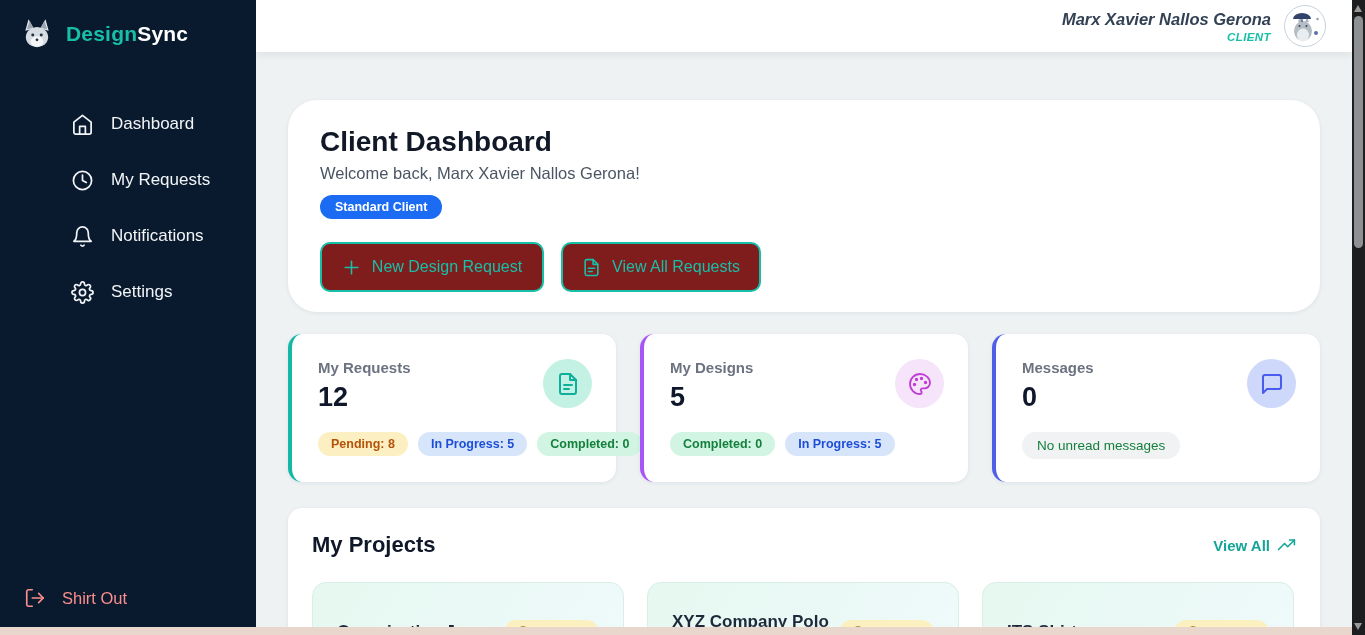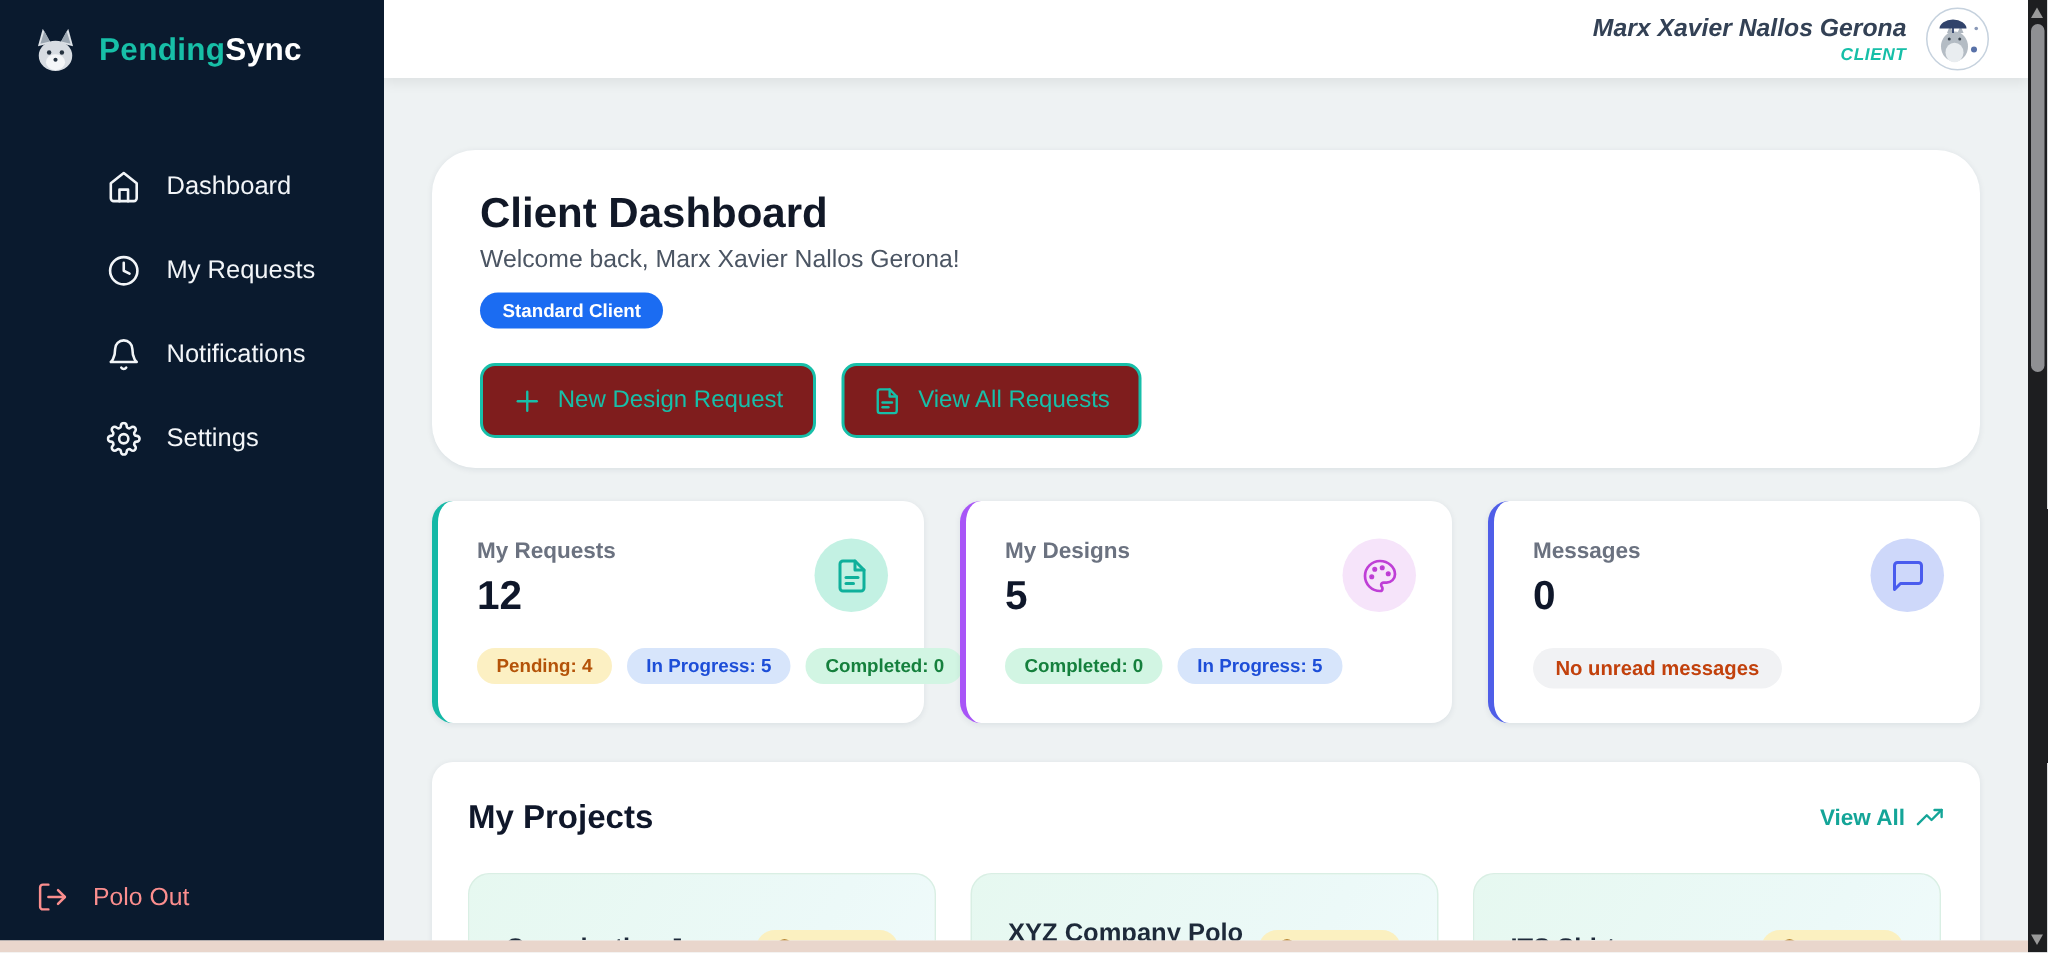--- a/index.html
+++ b/index.html
@@ -55,21 +55,21 @@
   .stat-icon { position:absolute; top:25px; right:24px; width:49px; height:49px; border-radius:50%; display:flex; align-items:center; justify-content:center; }
   .stat-icon svg { width:24px; height:24px; }
   .icon-doc  { background:#c3f1e3; } .icon-doc  svg { stroke:#0fb09b; }
   .icon-pal  { background:#f6e4fa; } .icon-pal  svg { stroke:#bf3fd6; fill:none; }
   .icon-chat { background:#ced8fa; } .icon-chat svg { stroke:#4a5cee; }
   .badge-row { position:absolute; left:26px; top:98px; display:flex; gap:10px; }
   .pill { font-size:12.5px; font-weight:600; padding:5px 13px; border-radius:999px; white-space:nowrap; }
   .pill-warning { background:#fcf0c3; color:#b45309; }
   .pill-info    { background:#d7e5fb; color:#1d4ed8; }
   .pill-success { background:#d2f5e3; color:#15803d; }
-  .pill-neutral { background:#f1f2f4; color:#c2410c; font-weight:700; font-size:13.5px; padding:6px 15px; }
+  .pill-neutral { background:#f1f2f4; color:#15803d; font-weight:400; font-size:13.5px; padding:6px 15px; }
 
   
   .projects { position:absolute; left:32px; top:441px; width:1032px; height:200px; padding:24px; border-bottom-left-radius:0; border-bottom-right-radius:0; }
   .projects-head { display:flex; align-items:center; justify-content:space-between; }
   .projects-title { font-size:22px; font-weight:800; color:#0f172a; }
   .viewall-link { display:flex; align-items:center; gap:7px; color:#14a598; font-size:15px; font-weight:700; cursor:pointer; }
   .viewall-link svg { width:19px; height:19px; stroke:#14a598; }
   .proj-row { display:flex; gap:23px; margin-top:24px; }
   .proj-card { width:312px; height:100px; border-radius:14px; border:1px solid #d9efe4; background:linear-gradient(120deg,#e6f8f0 0%,#ecf9f8 70%,#f0fbfb 100%); padding:24px; display:flex; align-items:center; justify-content:space-between; cursor:pointer; }
   .proj-name { font-size:17px; font-weight:700; color:#1e2a3a; }
@@ -94,21 +94,21 @@
         <polygon points="8,2 13,11 5,13" fill="#dfe4e9"></polygon>
         <polygon points="24,2 19,11 27,13" fill="#dfe4e9"></polygon>
         <polygon points="9,3.5 12.5,10 6.5,11.5" fill="#9aa5b0"></polygon>
         <polygon points="23,3.5 19.5,10 25.5,11.5" fill="#9aa5b0"></polygon>
         <ellipse cx="16" cy="19" rx="10.5" ry="9.5" fill="#d7dce2"></ellipse>
         <ellipse cx="16" cy="23" rx="6" ry="5" fill="#f4f6f8"></ellipse>
         <circle cx="12" cy="17" r="1.4" fill="#24313f"></circle>
         <circle cx="20" cy="17" r="1.4" fill="#24313f"></circle>
         <circle cx="16" cy="21.5" r="1.3" fill="#24313f"></circle>
       </svg>
-      <div class="logo-text"><span class="t1">Pending</span><span class="t2">Sync</span></div>
+      <div class="logo-text"><span class="t1">Design</span><span class="t2">Sync</span></div>
     </div>
 
     <nav class="nav">
       <div class="nav-item">
         <svg viewBox="0 0 24 24" fill="none" stroke-width="1.8" stroke-linecap="round" stroke-linejoin="round">
             <path d="M3 9.5 12 2.5l9 7V20a2 2 0 0 1-2 2H5a2 2 0 0 1-2-2z"></path>
             <path d="M9 22v-8h6v8"></path>
           </svg>
         <span>Dashboard</span>
       </div>
@@ -134,21 +134,21 @@
         <span>Settings</span>
       </div>
     </nav>
 
     <div class="signout">
       <svg viewBox="0 0 24 24" fill="none" stroke-width="1.8" stroke-linecap="round" stroke-linejoin="round">
           <path d="M9 21H5a2 2 0 0 1-2-2V5a2 2 0 0 1 2-2h4"></path>
           <polyline points="16 17 21 12 16 7"></polyline>
           <line x1="21" y1="12" x2="9" y2="12"></line>
         </svg>
-      <span>Polo Out</span>
+      <span>Shirt Out</span>
     </div>
   </aside>
 
   <header class="header">
     <div class="user-meta">
       <div class="user-name">Marx Xavier Nallos Gerona</div>
       <div class="user-role">CLIENT</div>
     </div>
     <div class="avatar">
       <svg viewBox="0 0 40 40">
@@ -198,21 +198,21 @@
       <div class="stat-value">12</div>
       <div class="stat-icon icon-doc">
         <svg viewBox="0 0 24 24" fill="none" stroke-width="2" stroke-linecap="round" stroke-linejoin="round">
             <path d="M14 2H6a2 2 0 0 0-2 2v16a2 2 0 0 0 2 2h12a2 2 0 0 0 2-2V8z"></path>
             <polyline points="14 2 14 8 20 8"></polyline>
             <line x1="8" y1="13" x2="16" y2="13"></line>
             <line x1="8" y1="17" x2="13" y2="17"></line>
           </svg>
       </div>
       <div class="badge-row">
-        <span class="pill pill-warning">Pending: 4</span>
+        <span class="pill pill-warning">Pending: 8</span>
         <span class="pill pill-info">In Progress: 5</span>
         <span class="pill pill-success">Completed: 0</span>
       </div>
     </section>
 
     <section class="card stat-card stat-2">
       <div class="stat-label">My Designs</div>
       <div class="stat-value">5</div>
       <div class="stat-icon icon-pal">
         <svg viewBox="0 0 24 24" fill="none" stroke-width="1.8" stroke-linecap="round" stroke-linejoin="round">

